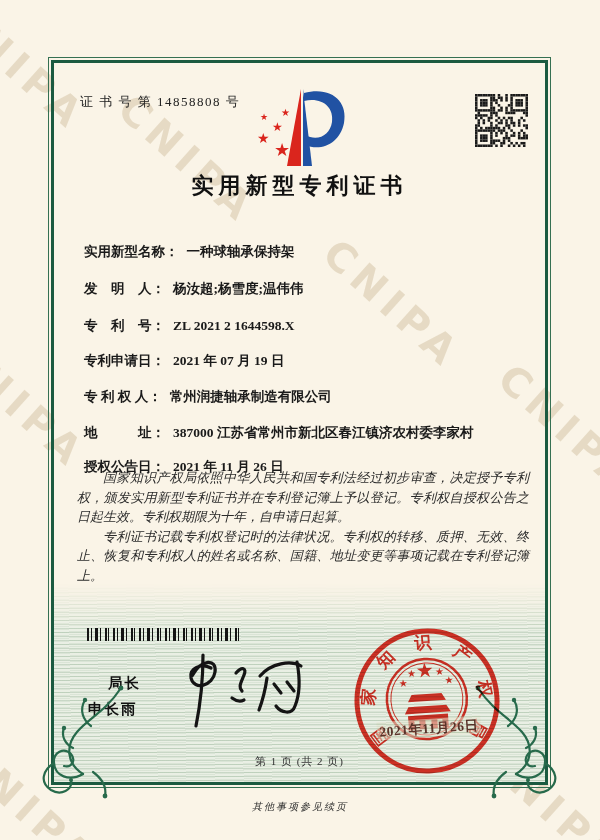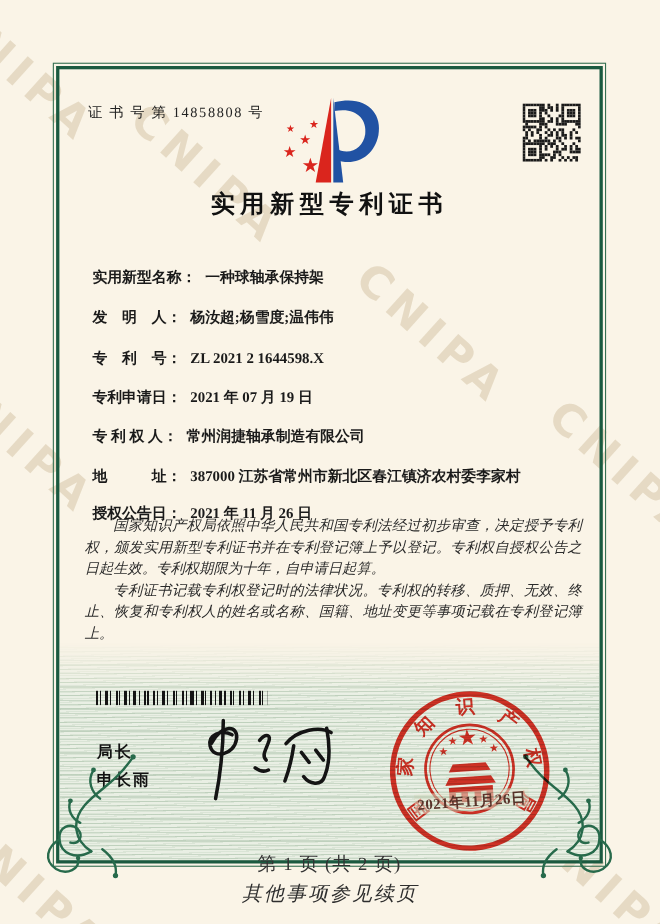--- a/index.html
+++ b/index.html
@@ -77,44 +77,44 @@
       #141414 8px 11px, transparent 11px 13px,
       #141414 13px 14px, transparent 14px 18px,
       #141414 18px 20px, transparent 20px 21px,
       #141414 21px 22px, transparent 22px 26px);
   }
   .post,.post-name{
     position:absolute;left:34px;z-index:4;
     font-family:"Liberation Sans","DejaVu Sans",sans-serif;
     font-weight:bold;font-size:14.5px;color:#121212;letter-spacing:2px;
   }
-  .post{top:611px;}
+  .post{top:611px;margin-left:20px;}
   .post-name{top:637px;}
   .signature{position:absolute;left:116px;top:583px;width:152px;height:88px;z-index:4;}
   .page-ind{
     position:absolute;left:0;width:100%;top:691px;text-align:center;
-    font-size:17px;color:#333;letter-spacing:1px;z-index:4;margin-top:20px;
+    font-size:11px;color:#333;letter-spacing:1px;z-index:4;
   }
 
   
   .seal{
     position:absolute;left:347px;top:621px;width:160px;height:160px;z-index:6;
     transform:rotate(-4deg);opacity:0.93;mix-blend-mode:multiply;
   }
   .seal text{font-family:"Liberation Serif","DejaVu Serif",serif;}
 
   
   .orn{position:absolute;width:95px;height:120px;z-index:5;}
   .orn-l{left:33px;top:682px;}
   .orn-r{left:471px;top:682px;transform:scaleX(-1);}
 
   
   .cont-note{
     position:absolute;left:0;width:100%;top:800px;text-align:center;
-    font-size:18px;font-style:italic;color:#2e2e2e;letter-spacing:2px;z-index:4;
+    font-size:10px;font-style:italic;color:#2e2e2e;letter-spacing:2px;z-index:4;
   }
 </style>
 </head>
 <body>
 
 <div class="page">
 
   <div id="wm-layer">
       <span class="wm" style="left: -30px; top: -8px;">CNIPA</span>
       <span class="wm" style="left: 140px; top: 85px;">CNIPA</span>

